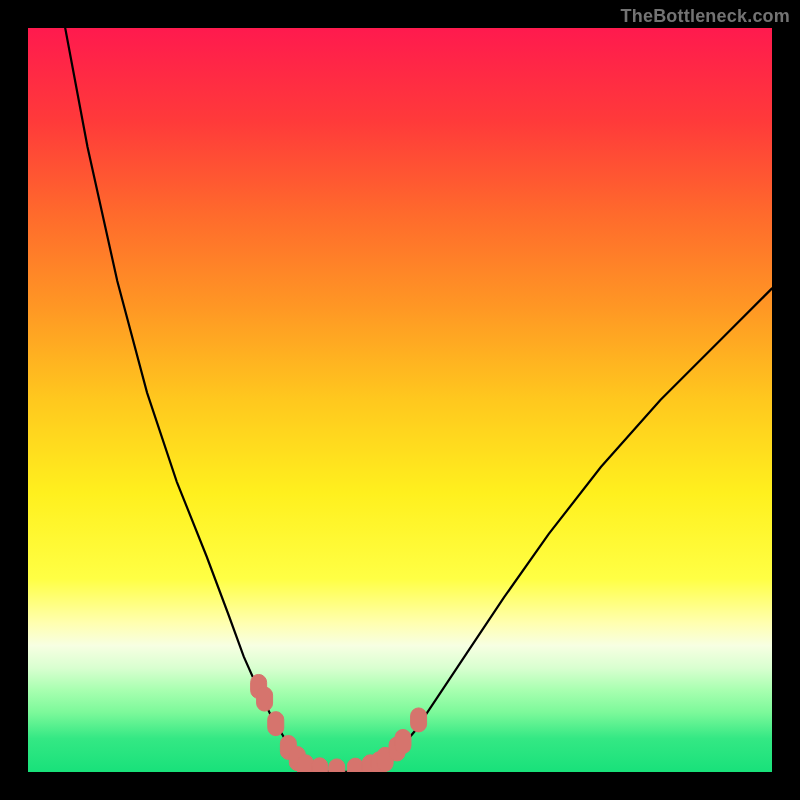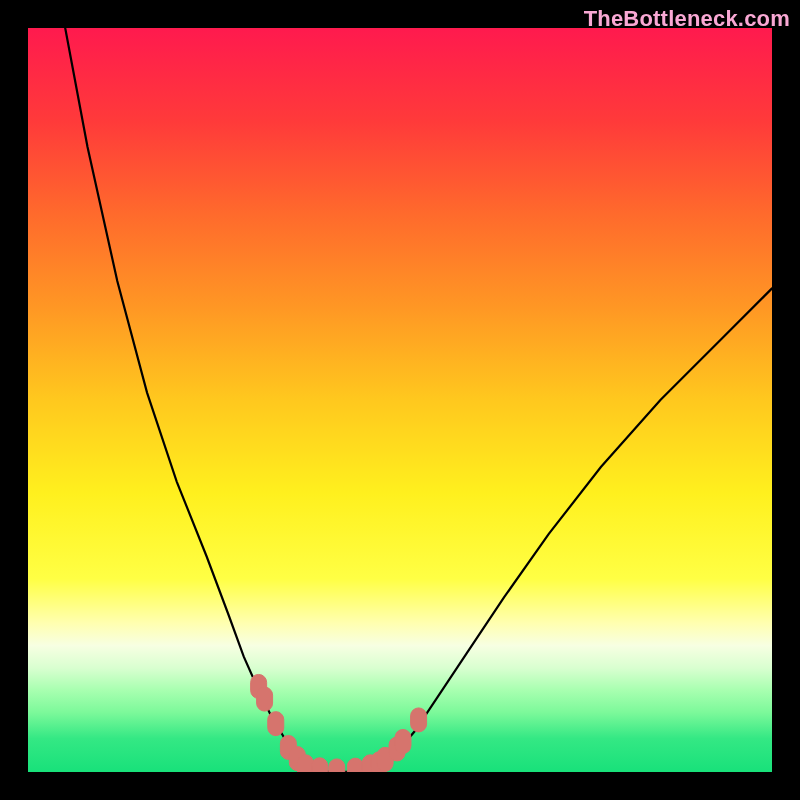--- a/index.html
+++ b/index.html
@@ -29,23 +29,23 @@
     left: 0;
     top: 0;
     width: 100%;
     height: 100%;
   }
   .watermark {
     position: absolute;
     top: 6px;
     right: 10px;
     font-family: Arial, Helvetica, sans-serif;
-    font-size: 22px;
+    font-size: 18px;
     font-weight: 600;
-    color: #f9a8d4;
+    color: #737373;
     letter-spacing: 0.2px;
   }
   svg.curves {
     position: absolute;
     left: 0;
     top: 0;
     width: 100%;
     height: 100%;
     overflow: visible;
   }

